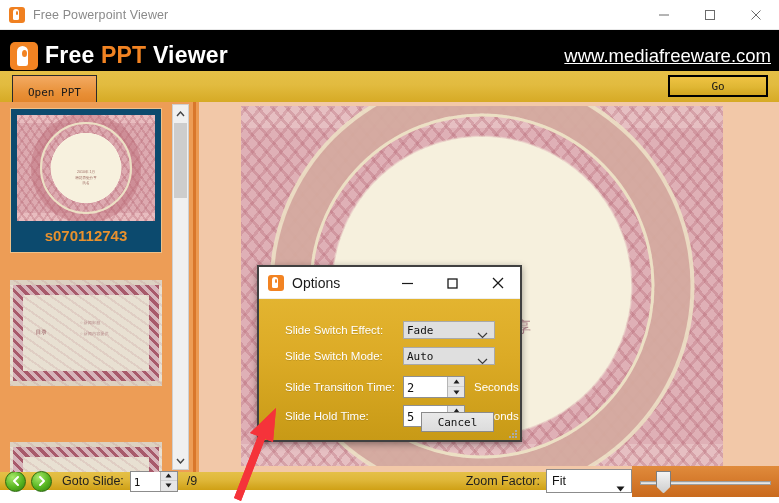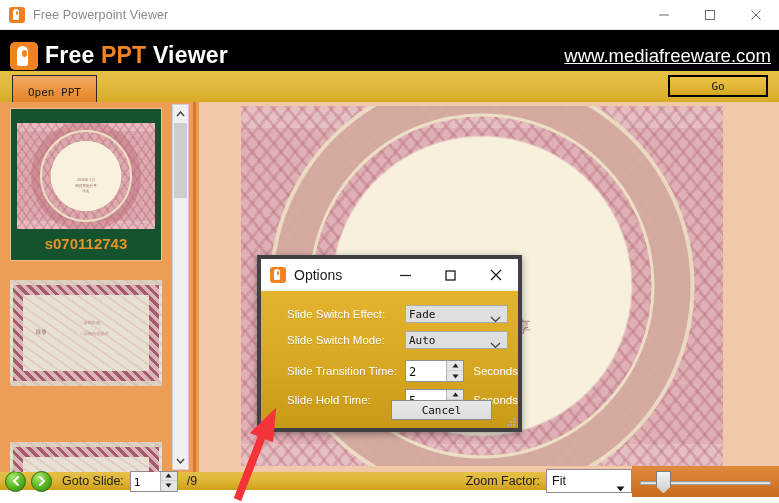--- a/index.html
+++ b/index.html
@@ -116,21 +116,21 @@
     position: absolute; left: 0; top: 0; width: 196px; height: 370px;
     background: #ed9d56;
     border-right: 3px solid #d9772b;
     overflow: hidden;
   }
   .thumb {
     position: absolute; left: 10px; width: 152px;
     background: #fce3c1;
     border: 1px solid #f0c189;
   }
-  .thumb.selected { background: #14532d; padding: 14px 6px 0 6px; }
+  .thumb.selected { background: #0c4a6e; padding: 6px 6px 0 6px; }
   .thumb-img {
     width: 100%; height: 106px;
     position: relative; overflow: hidden;
     background:
       radial-gradient(ellipse 42% 48% at 50% 50%, #f6efdc 0 60%, rgba(246,239,220,0) 62%),
       repeating-linear-gradient(55deg, rgba(178,96,110,.30) 0 2px, rgba(178,96,110,0) 2px 7px),
       repeating-linear-gradient(-55deg, rgba(178,96,110,.26) 0 2px, rgba(178,96,110,0) 2px 7px),
       linear-gradient(to bottom, #e8bcbf 0 8%, #ddaab0 8% 92%, #e8bcbf 92% 100%);
   }
   .thumb-img::before {
@@ -226,25 +226,25 @@
   #slide-text-2 {
     position: absolute; left: 50%; top: 72%; transform: translateX(-50%);
     font-size: 7.5px; color: #a5757c; white-space: nowrap;
   }
 
   
   #red-arrow { position: absolute; left: 228px; top: 300px; width: 80px; height: 100px; pointer-events:none; z-index: 60; }
 
   
   #dialog {
-    position: absolute; left: 257px; top: 153px; width: 265px; height: 177px;
+    position: absolute; left: 257px; top: 163px; width: 265px; height: 177px;
     background: #ffffff;
     box-shadow: 0 2px 7px rgba(0,0,0,.38);
     z-index: 50;
-    border: 4px solid #404040;
+    border: 2px solid #404040;
   }
   #dlg-titlebar {
     height: 32px; background: #ffffff; display: flex; align-items: center;
     border-bottom: 1px solid #eeeeee;
   }
   #dlg-icon {
     width: 16px; height: 16px; margin-left: 9px; margin-right: 8px;
     background: #f28322; border-radius: 3px; position: relative; flex: 0 0 auto;
   }
   #dlg-icon::before {
@@ -257,29 +257,29 @@
   }
   #dlg-title { font-size: 14px; color: #1a1a1a; }
   .dlg-wb-group { position: absolute; right: 0; top: 0; height: 32px; display: flex; }
   .dlg-wb {
     width: 45px; height: 32px; display: flex; align-items: center; justify-content: center;
     color: #1a1a1a;
   }
   #dlg-body {
     position: absolute; left: 0; top: 32px; right: 0; bottom: 0;
     background: linear-gradient(to bottom, #e3b430 0%, #dcab26 40%, #c89a16 100%);
-    padding: 10px 0 0 0;
+    padding: 18px 0 0 0;
   }
   .row { display: flex; align-items: center; height: 25px; margin-bottom: 1px; padding-left: 26px; }
   .row-label {
     color: #ffffff; font-size: 11.5px; width: 118px; flex: 0 0 auto;
     text-shadow: 0 1px 0 rgba(0,0,0,.12);
   }
   select.combo {
-    width: 103px; height: 18px;
+    width: 92px; height: 18px;
     background: #dfdfdf;
     border: 1px solid #a9a9a9;
     font-family: "DejaVu Sans Mono", monospace;
     font-size: 11px; color: #111;
     padding-left: 3px;
     -webkit-appearance: none; appearance: none;
     cursor: pointer;
   }
   .combo-wrap { position: relative; }
   .combo-chevron {
@@ -308,21 +308,21 @@
   .dlg-btn {
     position: absolute; height: 20px;
     background: linear-gradient(to bottom,#e9e9e9,#dcdcdc);
     border: 1px solid #8b8b8b;
     font-family: "DejaVu Sans Mono", monospace;
     font-size: 11px; color: #111;
     display: flex; align-items: center; justify-content: center;
     cursor: pointer;
   }
   #dlg-ok { left: 26px; bottom: 8px; width: 80px; }
-  #dlg-cancel { right: 26px; bottom: 8px; width: 101px; }
+  #dlg-cancel { right: 26px; bottom: 8px; width: 73px; }
   #dlg-grip {
     position: absolute; right: 2px; bottom: 1px; width: 10px; height: 10px;
     background:
       radial-gradient(circle 1px at 2px 8px,#aaa 99%,transparent),
       radial-gradient(circle 1px at 5px 8px,#aaa 99%,transparent),
       radial-gradient(circle 1px at 8px 8px,#aaa 99%,transparent),
       radial-gradient(circle 1px at 5px 5px,#aaa 99%,transparent),
       radial-gradient(circle 1px at 8px 5px,#aaa 99%,transparent),
       radial-gradient(circle 1px at 8px 2px,#aaa 99%,transparent);
   }

